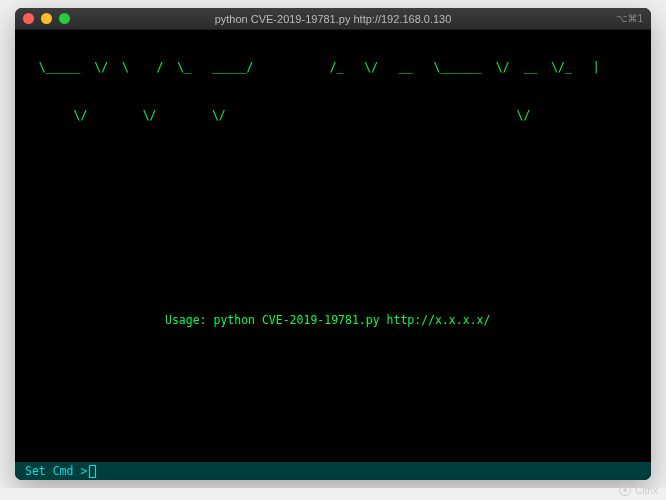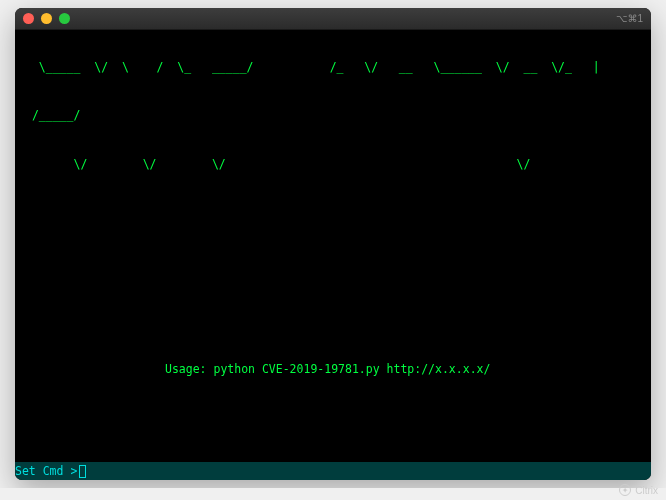--- a/index.html
+++ b/index.html
@@ -78,21 +78,21 @@
       line-height: 1.25;
     }
     .cut-top {
       margin-top: -9px;
     }
     .blank-line {
       height: 17px;
     }
     .prompt-line {
       background: #003d3d;
-      padding: 2px 0;
+      padding: 2px 10px;
       color: #00dede;
       font-size: 11.5px;
       display: flex;
       align-items: center;
       margin-top: auto;
     }
     .cursor {
       display: inline-block;
       width: 7px;
       height: 13px;
@@ -124,26 +124,26 @@
 </head>
 <body>
 
 <div class="terminal-window">
   <div class="titlebar">
     <div class="traffic-lights">
       <div class="traffic-light tl-red"></div>
       <div class="traffic-light tl-yellow"></div>
       <div class="traffic-light tl-green"></div>
     </div>
+    <div class="window-title">python CVE-2019-19781.py http://192.168.0.130</div>
     <div class="titlebar-right">⌥⌘1</div>
   </div>
 
   <div class="terminal-content">
     <div class="ascii-art cut-top">  \_____  \/  \    /  \_   _____/           /_   \/   __   \______  \/  __  \/_   |</div>
-    <div class="ascii-art"> /_____/</div>
     <div class="ascii-art">       \/        \/        \/                                          \/</div>
     <div class="blank-line"></div>
     <div class="blank-line"></div>
     <div class="blank-line"></div>
     <div style="text-align:left;padding-left:140px">Usage: python CVE-2019-19781.py http://x.x.x.x/</div>
     
     
     
     
     

